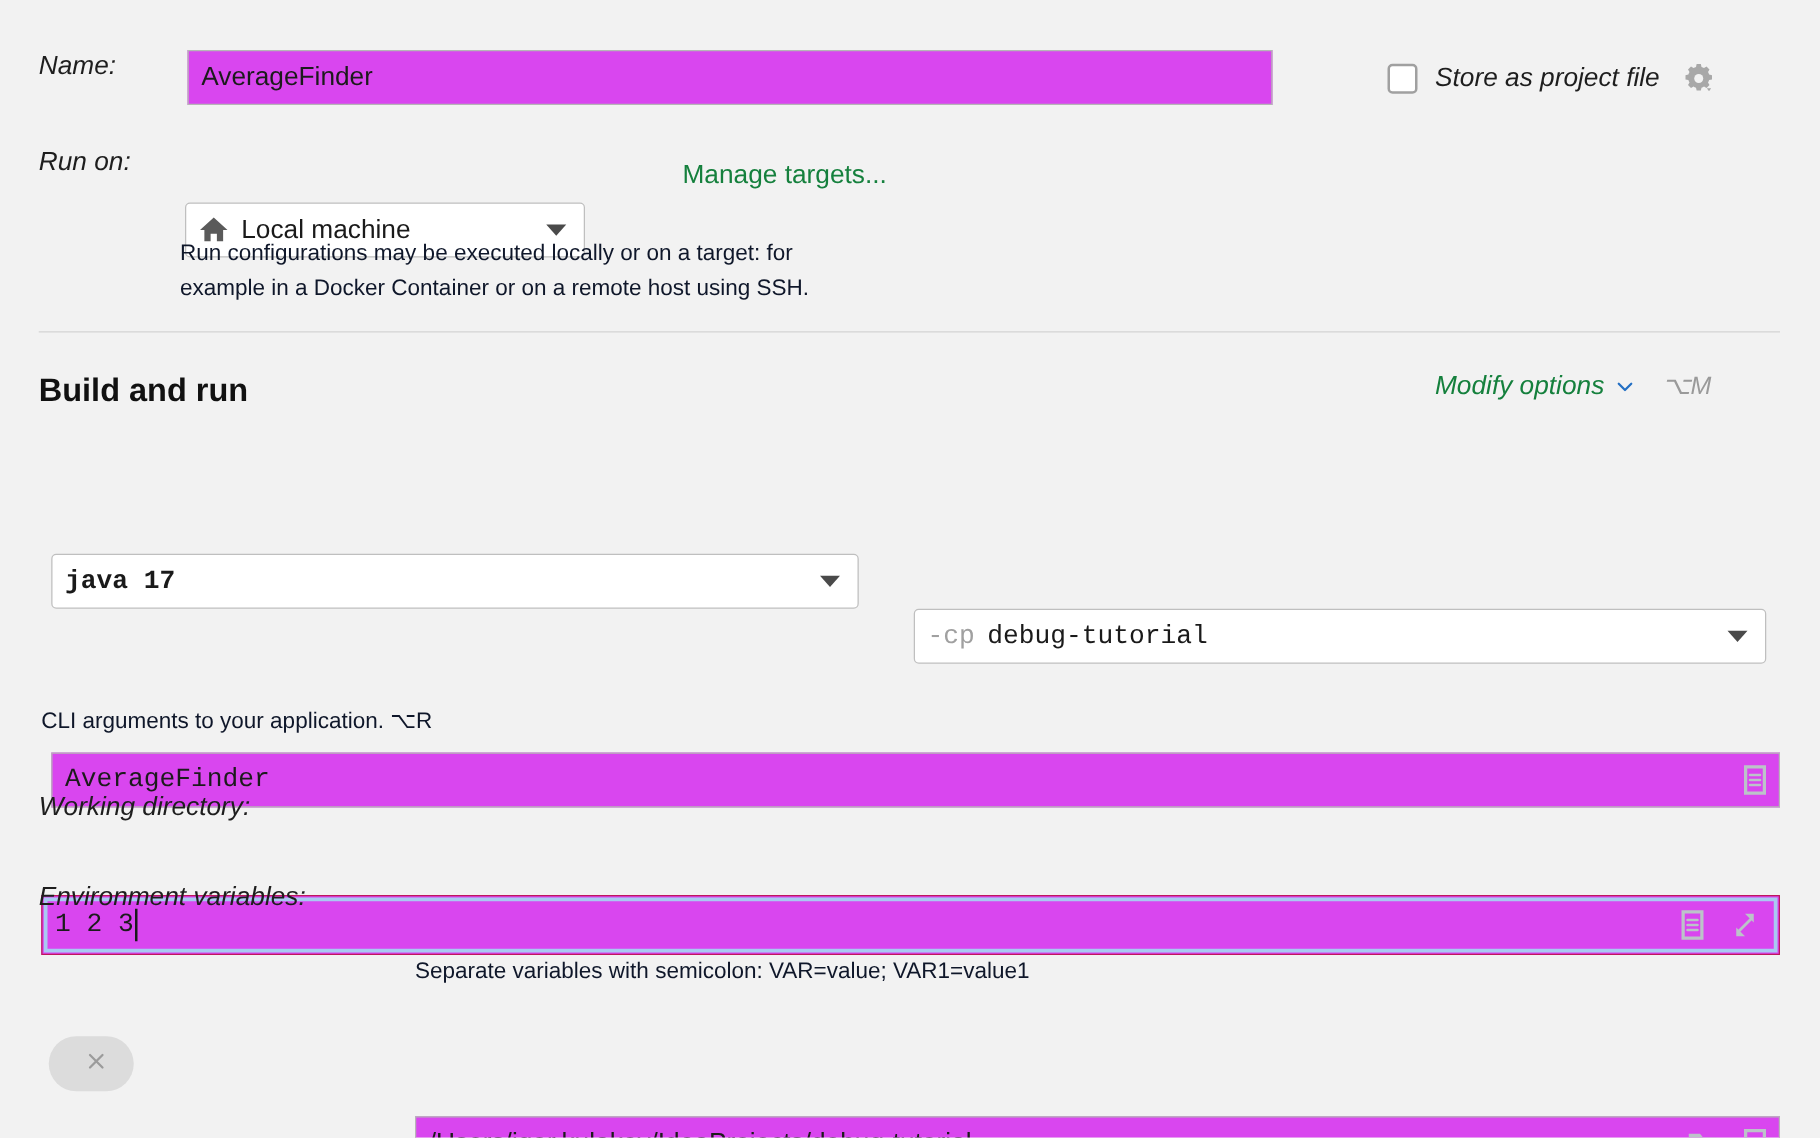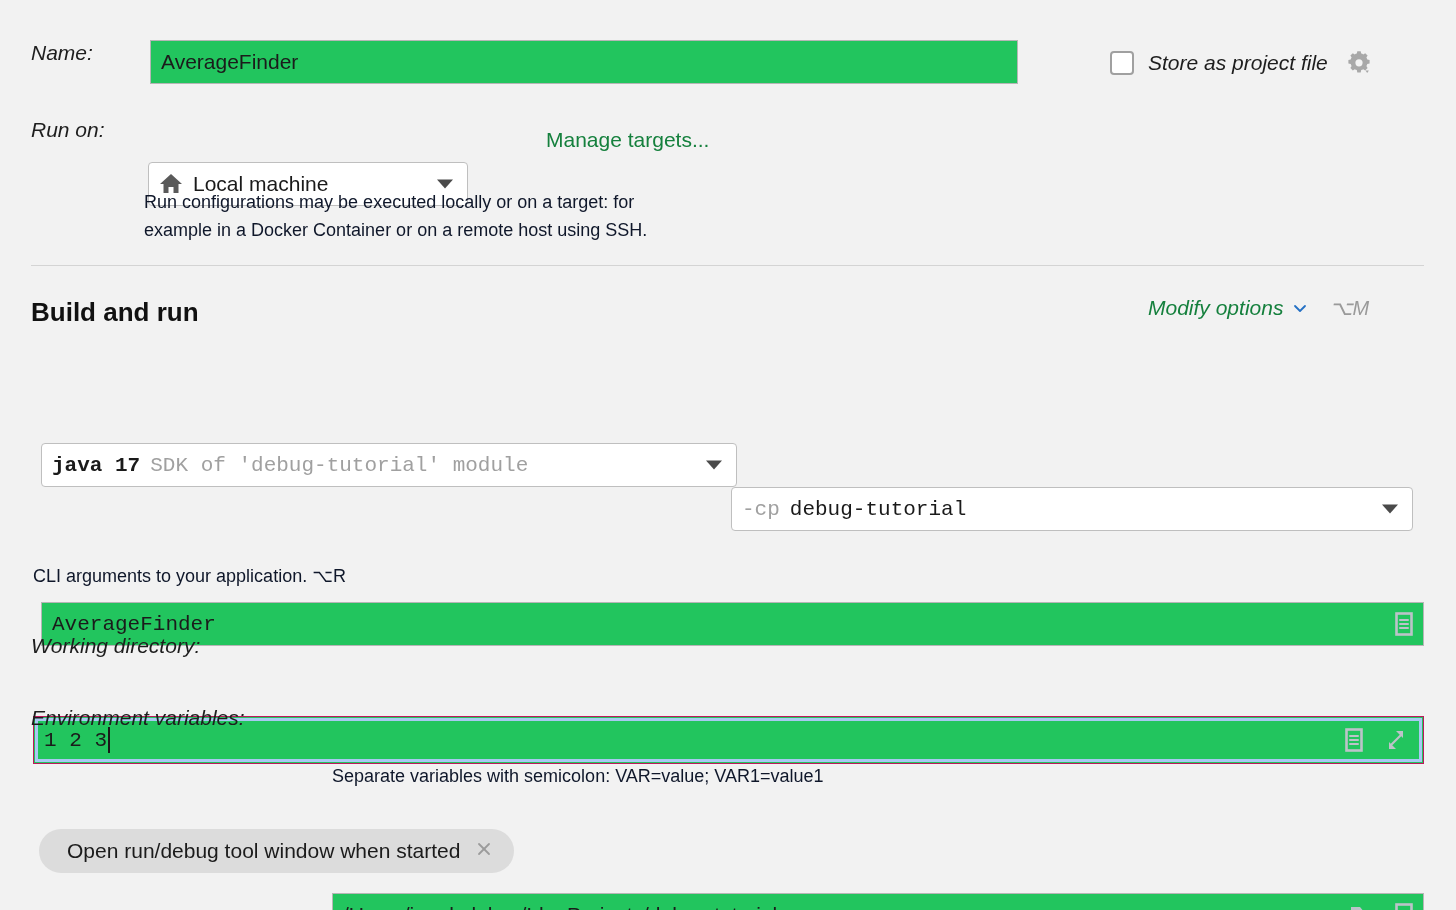--- a/index.html
+++ b/index.html
@@ -35,21 +35,21 @@
     position: absolute;
     font-size: 18px;
     color: #0f172a;
     white-space: nowrap;
     line-height: 29px;
   }
 
   
   .field {
     box-sizing: border-box;
-    background: #22c55e;
+    background: #d946ef;
     border: 1px solid #b6b6b6;
     height: 44px;
     display: flex;
     align-items: center;
     padding: 0 10px;
     font-size: 21px;
     color: #1b1b1b;
     position: relative;
   }
   .field.focused {
@@ -218,23 +218,22 @@
 <div class="row" style="left:1148px; top:296px; gap:9px;">
   <a class="link">Modify options</a>
   <span class="icon">
     <svg width="16" height="16" viewBox="0 0 16 16">
       <path d="M3 6 L8 11 L13 6" stroke="#2470c4" stroke-width="1.8" fill="none" stroke-linecap="round" stroke-linejoin="round"></path>
     </svg>
   </span>
   <span class="shortcut" style="margin-left:12px;">⌥M</span>
 </div>
 
-<div class="combo mono" style="left:41px; top:355px; width:696px;">
+<div class="combo mono" style="left:41px; top:355px; width:646px;">
   <span class="value" style="font-weight:bold;">java 17</span>
-  <span class="value grey" style="margin-left:10px;">SDK of 'debug-tutorial' module</span>
   <span class="combo-arrow"></span>
 </div>
 
 <div class="combo mono" style="left:731px; top:355px; width:682px;">
   <span class="value grey">-cp</span>
   <span class="value" style="margin-left:10px;">debug-tutorial</span>
   <span class="combo-arrow"></span>
 </div>
 
 <div class="field mono" style="left:41px; top:426px; width:1383px;">
@@ -306,21 +305,20 @@
   </span>
 </div>
 
 <div class="row" style="left:31px; top:706px;">
   <span class="label">Environment variables:</span>
 </div>
 
 <div class="hint" style="left:332px; top:762px;">Separate variables with semicolon: VAR=value; VAR1=value1</div>
 
 <div class="chip" style="left:39px; top:829px;">
-  <span>Open run/debug tool window when started</span>
   <span class="chip-x">
     <svg width="20" height="20" viewBox="0 0 20 20">
       <g stroke="#9b9b9b" stroke-width="1.8" stroke-linecap="round">
         <line x1="5" y1="5" x2="15" y2="15"></line>
         <line x1="15" y1="5" x2="5" y2="15"></line>
       </g>
     </svg>
   </span>
 </div>
 

